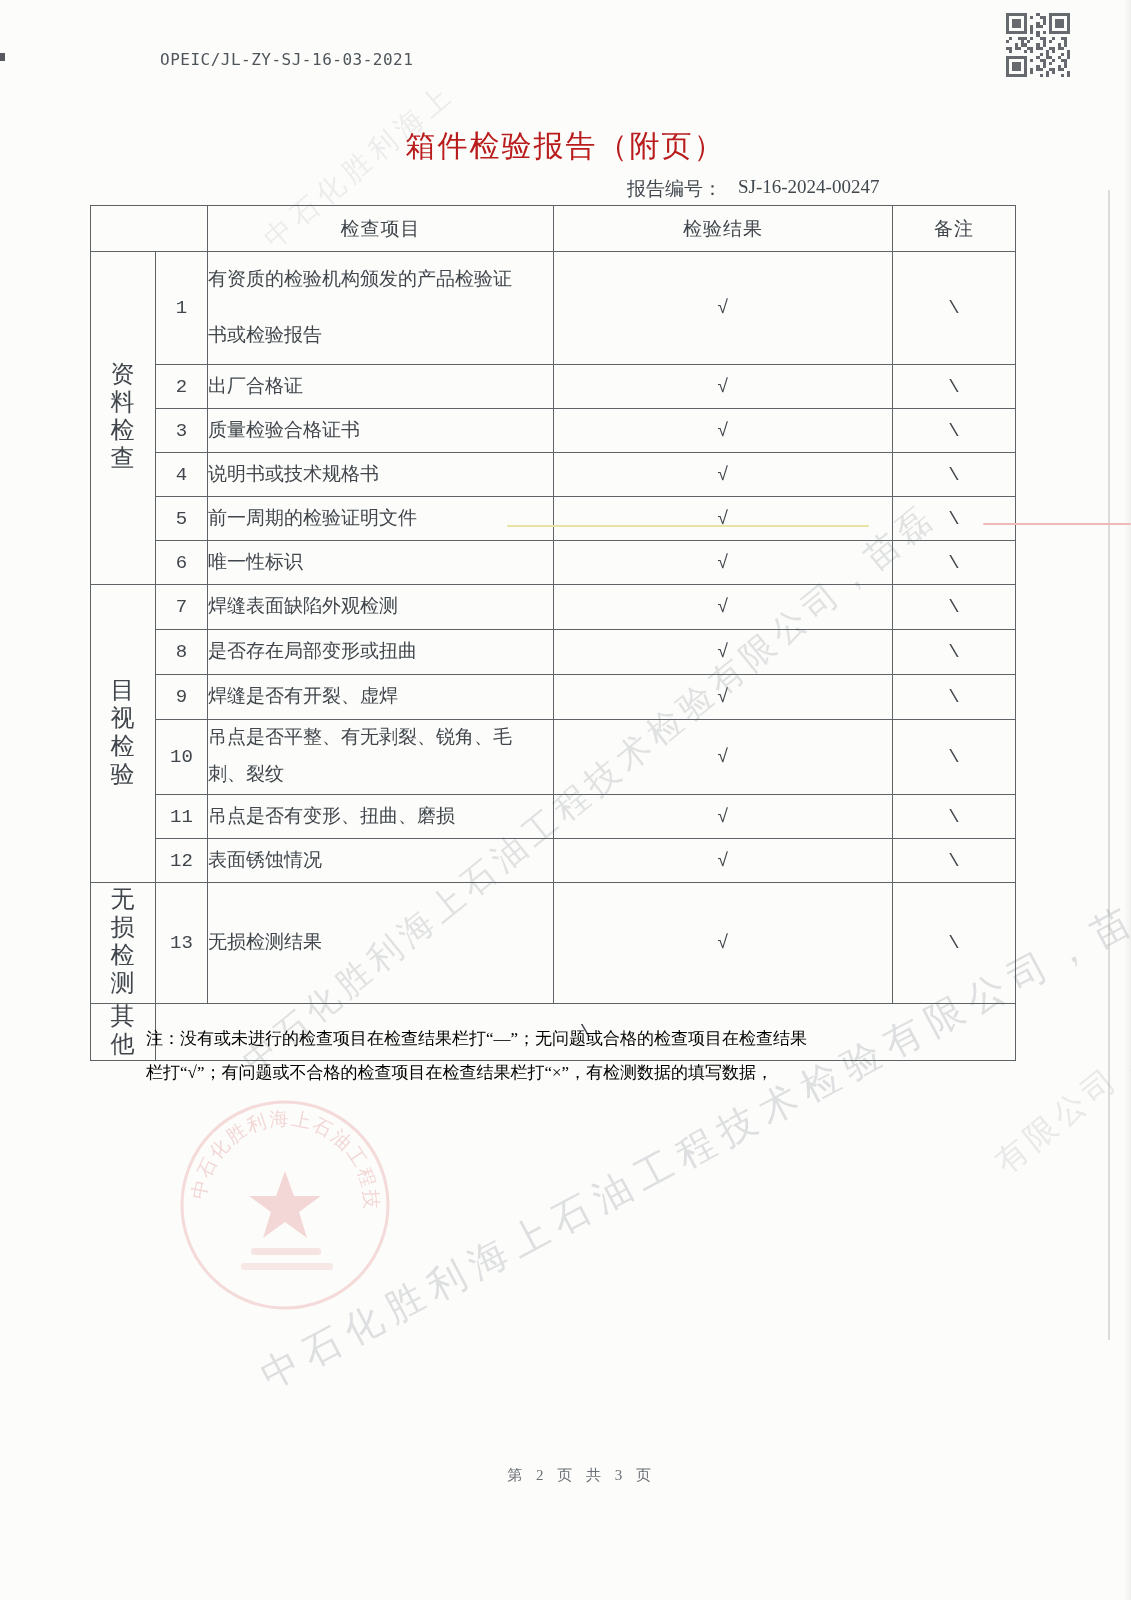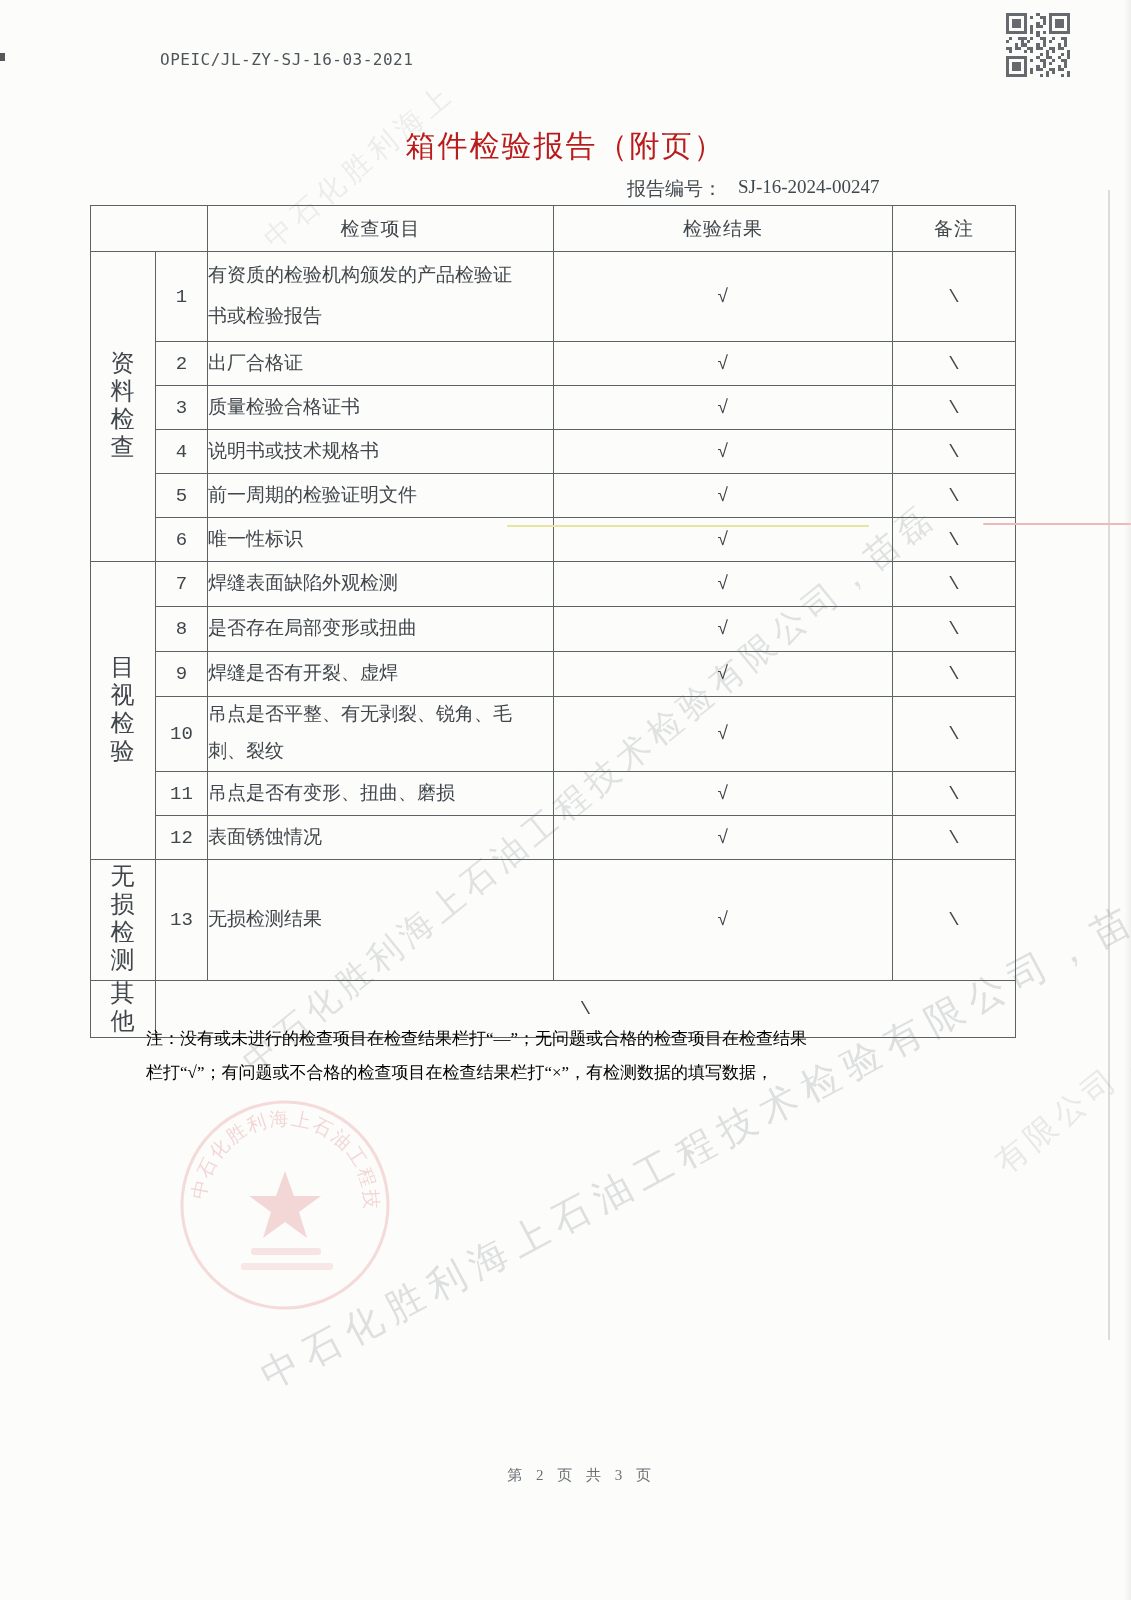--- a/index.html
+++ b/index.html
@@ -35,21 +35,21 @@
   }
   table.report td{
     border:1.5px solid #5d6267;
     background:transparent;
     font-size:19px;color:#40464c;
     vertical-align:middle;
     padding:0;
   }
   td.no{ text-align:center;font-size:18px;color:#474d53; }
   td.item{ text-align:left;padding:2px 10px 2px 13px;line-height:30px; }
-  td.item.twol{ line-height:41px;padding-right:32px; }
+  td.item.twol{ line-height:56px;padding-right:32px; }
   td.item.twol10{ line-height:37px;padding-right:30px; }
   td.result,td.remark{ text-align:center;font-size:19px;color:#4d5258; }
   td.group{ text-align:center; }
   td.group .gwrap{
     display:inline-block;width:44px;line-height:28px;
     word-break:break-all;font-size:24px;letter-spacing:1px;
   }
   tr.h-header td{height:45px;text-align:center;font-size:19px;letter-spacing:1px;}
   tr.tall1  td{height:89px;}
   tr.std    td{height:43px;}

